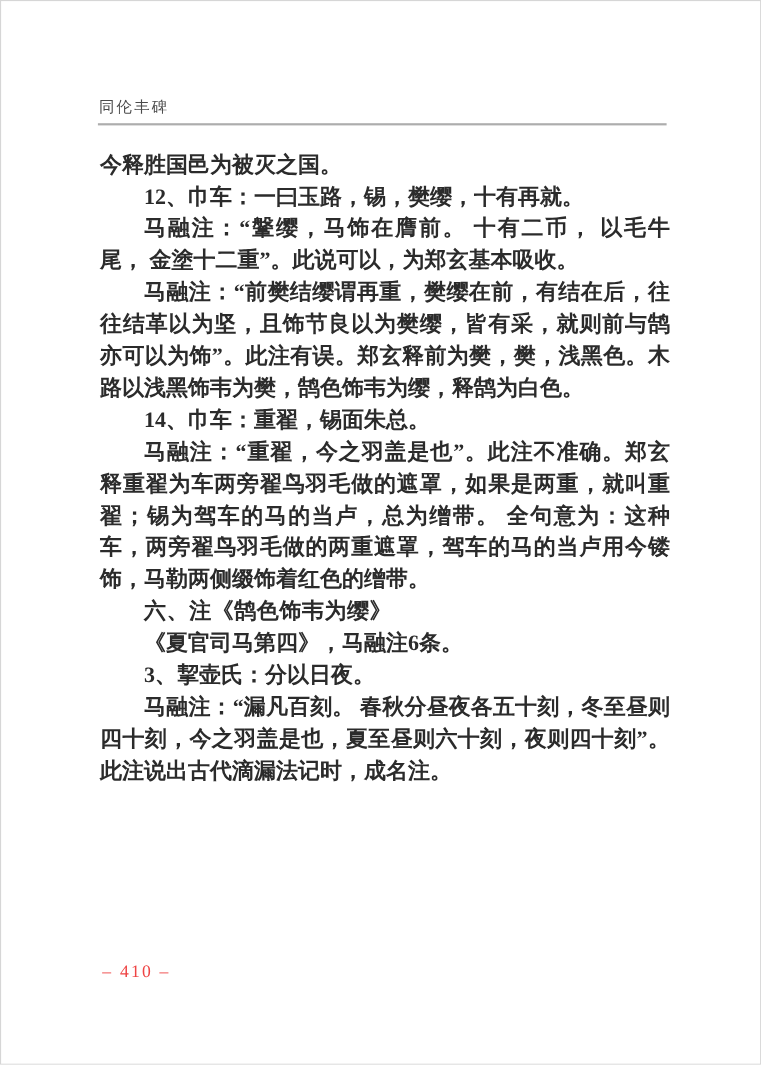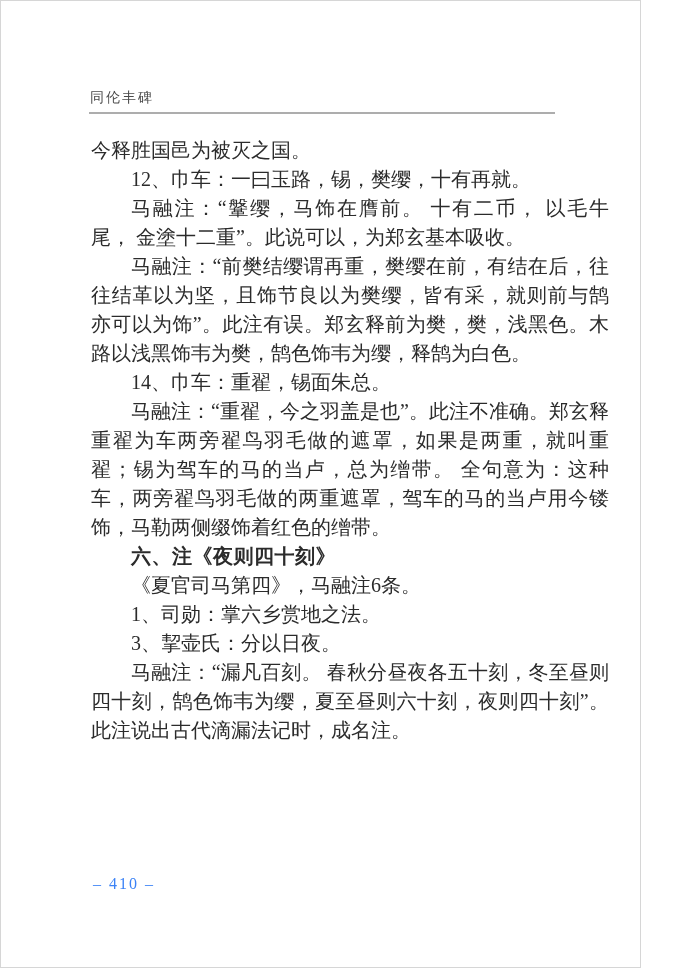--- a/index.html
+++ b/index.html
@@ -1,18 +1,18 @@
 <!DOCTYPE html>
 <html><head>
 <meta charset="utf-8">
 <style>
   html, body { margin: 0; padding: 0; background: #ffffff; }
   .page {
     position: relative;
-    width: 641px;
+    width: 692px;
     height: 968px;
     box-sizing: border-box;
     background: #ffffff;
     border: 1px solid #d6d6d6;
     overflow: hidden;
     font-family: "Liberation Serif", "DejaVu Serif", serif;
     color: #2e2e2e;
   }
   .header {
     margin: 88px 85px 0 89px;
@@ -28,51 +28,51 @@
     margin: 22px 85px 0 90px;
     width: 518px;
     font-size: 20px;
     line-height: 29px;
     color: #2b2b2b;
   }
   .para {
     margin: 0;
     text-align: justify;
     text-indent: 2em;
+    font-weight: bold;
   }
   .para.noindent { text-indent: 0; }
   .para.heading {
     font-weight: bold;
     font-family: "Liberation Sans", "DejaVu Sans", sans-serif;
     letter-spacing: 0.5px;
   }
   .footer {
     position: absolute;
     left: 92px;
     bottom: 74px;
     font-size: 16px;
-    color: #3b82f6;
+    color: #ef4444;
     letter-spacing: 2px;
   }
 </style>
 </head>
 <body>
 
 <div class="page">
   <div class="header">
     <span>同伦丰碑</span>
   </div>
   <div class="rule"></div>
   <div class="body" id="paragraphs">
       <p class="para noindent">今释胜国邑为被灭之国。</p>
       <p class="para">12、巾车：一曰玉路，锡，樊缨，十有再就。</p>
       <p class="para">马融注：“鞶缨，马饰在膺前。 十有二币， 以毛牛尾， 金塗十二重”。此说可以，为郑玄基本吸收。</p>
       <p class="para">马融注：“前樊结缨谓再重，樊缨在前，有结在后，往往结革以为坚，且饰节良以为樊缨，皆有采，就则前与鹄亦可以为饰”。此注有误。郑玄释前为樊，樊，浅黑色。木路以浅黑饰韦为樊，鹄色饰韦为缨，释鹄为白色。</p>
       <p class="para">14、巾车：重翟，锡面朱总。</p>
       <p class="para">马融注：“重翟，今之羽盖是也”。此注不准确。郑玄释重翟为车两旁翟鸟羽毛做的遮罩，如果是两重，就叫重翟；锡为驾车的马的当卢，总为缯带。 全句意为：这种车，两旁翟鸟羽毛做的两重遮罩，驾车的马的当卢用今镂饰，马勒两侧缀饰着红色的缯带。</p>
-      <p class="para heading">六、注《夜则四十刻》</p>
+      <p class="para heading">六、注《鹄色饰韦为缨》</p>
       <p class="para">《夏官司马第四》，马融注6条。</p>
-      <p class="para">1、司勋：掌六乡赏地之法。</p>
       <p class="para">3、挈壶氏：分以日夜。</p>
-      <p class="para">马融注：“漏凡百刻。 春秋分昼夜各五十刻，冬至昼则四十刻，鹄色饰韦为缨，夏至昼则六十刻，夜则四十刻”。 此注说出古代滴漏法记时，成名注。</p>
+      <p class="para">马融注：“漏凡百刻。 春秋分昼夜各五十刻，冬至昼则四十刻，今之羽盖是也，夏至昼则六十刻，夜则四十刻”。 此注说出古代滴漏法记时，成名注。</p>
     </div>
   <div class="footer">– 410 –</div>
 </div>
 
 </body></html>

